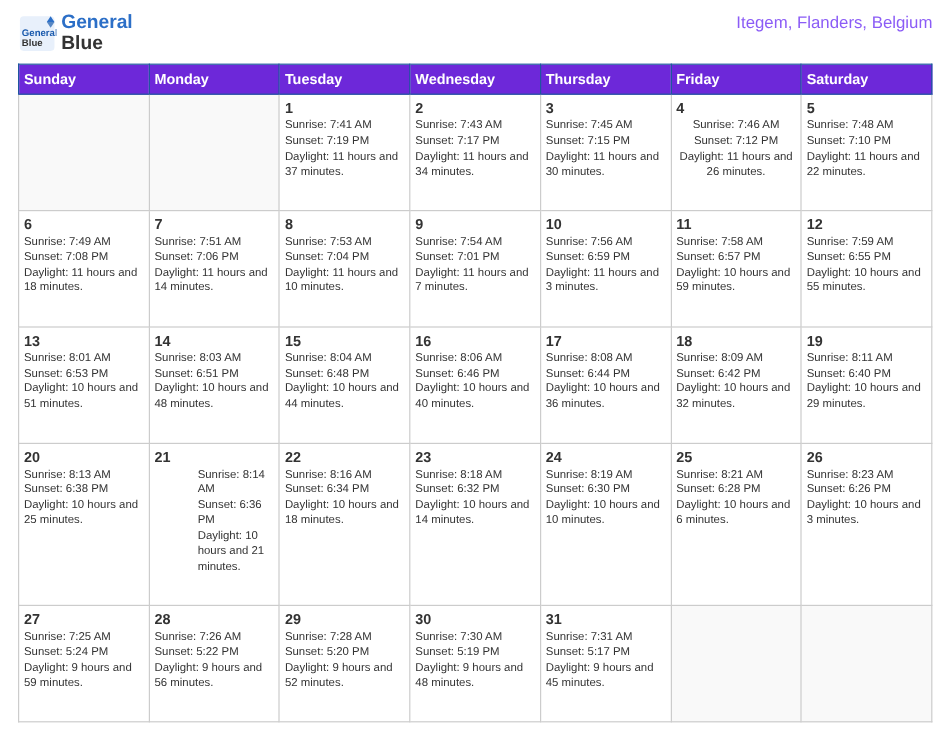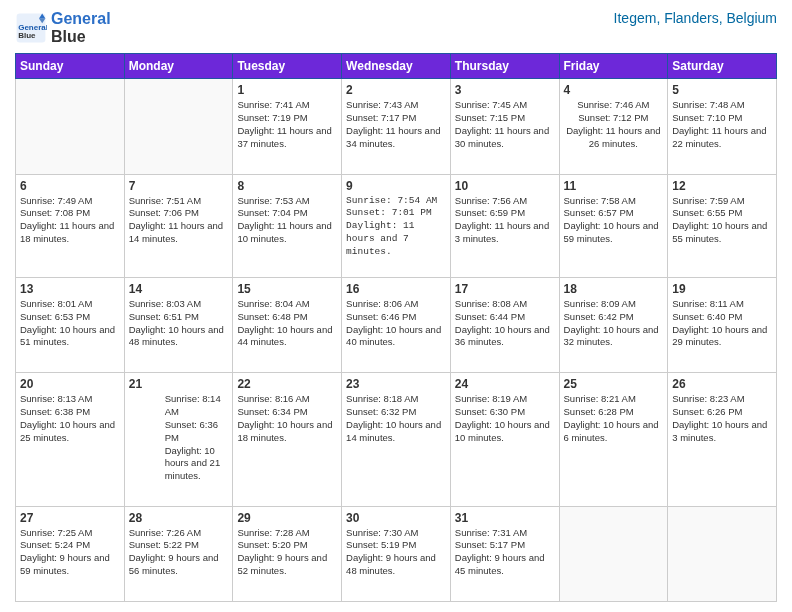--- a/index.html
+++ b/index.html
@@ -36,21 +36,21 @@
       text-align: right;
     }
     .month-title {
       font-size: 36px;
       font-weight: bold;
       color: #333;
       line-height: 1.1;
     }
     .location {
       font-size: 14px;
-      color: #0369a1;
+      color: #8b5cf6;
       text-align: center;
     }
     .calendar {
       flex: 1;
       border: 1px solid #ccc;
       border-collapse: collapse;
       width: 100%;
       table-layout: fixed;
     }
     .calendar th {
@@ -171,21 +171,21 @@
 Daylight: 11 hours and 14 minutes.</div>
           </td>
           <td>
             <span class="day-number">8</span>
             <div class="cell-text" style="white-space: pre-line;">Sunrise: 7:53 AM
 Sunset: 7:04 PM
 Daylight: 11 hours and 10 minutes.</div>
           </td>
           <td>
             <span class="day-number">9</span>
-            <div class="cell-text" style="white-space: pre-line; font-family: Liberation Mono, monospace;">Sunrise: 7:54 AM
+            <div class="cell-text" style="white-space: pre-line;">Sunrise: 7:54 AM
 Sunset: 7:01 PM
 Daylight: 11 hours and 7 minutes.</div>
           </td>
           <td>
             <span class="day-number">10</span>
             <div class="cell-text" style="white-space: pre-line;">Sunrise: 7:56 AM
 Sunset: 6:59 PM
 Daylight: 11 hours and 3 minutes.</div>
           </td>
           <td>

